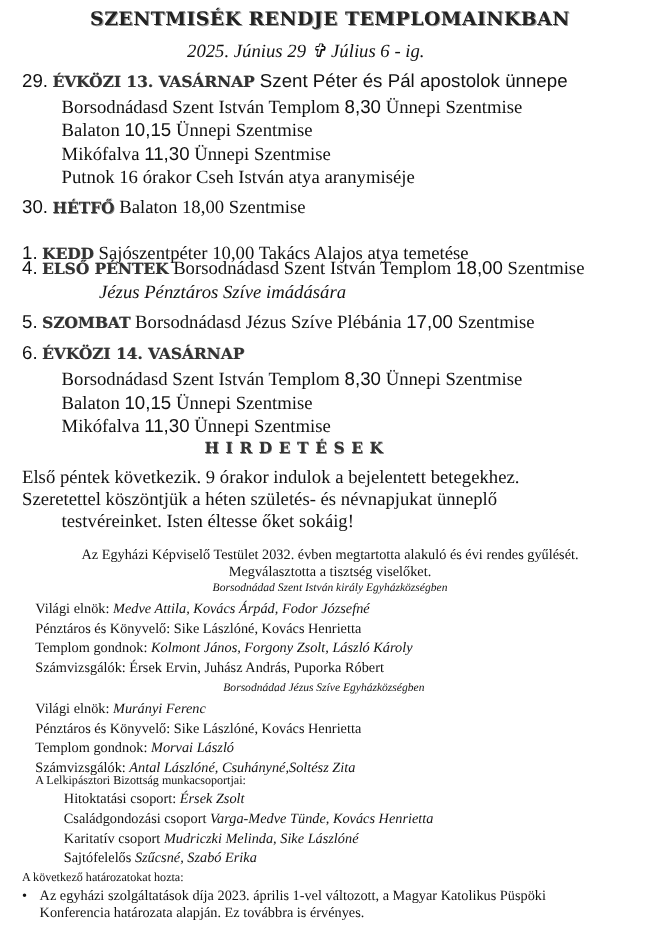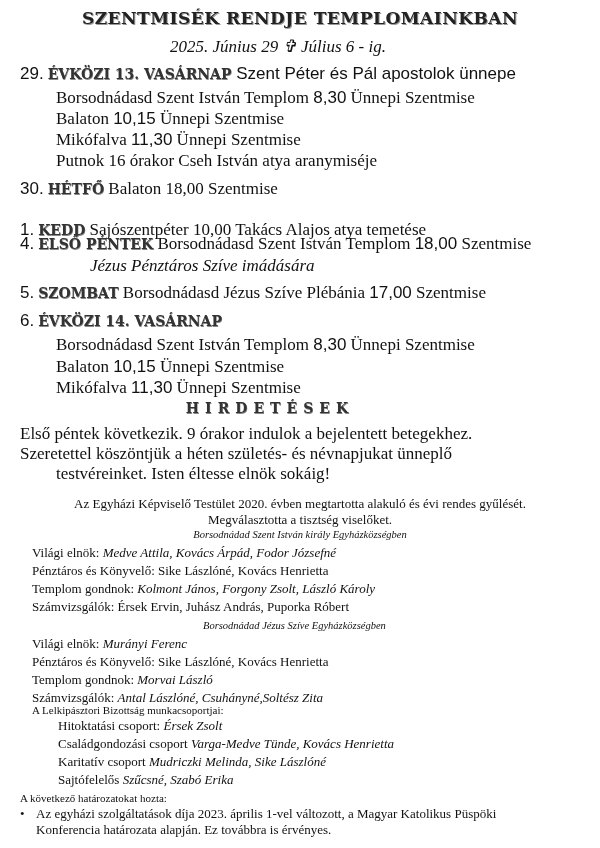--- a/index.html
+++ b/index.html
@@ -78,23 +78,23 @@
 <div class="line ind" style="top:357px;left:56px;">
   <span>Balaton </span><span class="time">10,15</span><span> Ünnepi Szentmise</span>
 </div>
 <div class="line ind" style="top:378px;left:56px;">
   <span>Mikófalva </span><span class="time">11,30</span><span> Ünnepi Szentmise</span>
 </div>
 
 <div class="hird">HIRDETÉSEK</div>
 <div class="line ann" style="top:424px;left:20px;">Első péntek következik. 9 órakor indulok a bejelentett betegekhez.</div>
 <div class="line ann" style="top:444px;left:20px;">Szeretettel köszöntjük a héten születés- és névnapjukat ünneplő</div>
-<div class="line ann" style="top:464px;left:56px;">testvéreinket.  Isten éltesse elnök sokáig!</div>
+<div class="line ann" style="top:464px;left:56px;">testvéreinket.  Isten éltesse őket sokáig!</div>
 
-<div class="line small center" style="top:496px;">Az Egyházi Képviselő Testület 2020. évben megtartotta alakuló és évi rendes gyűlését.</div>
+<div class="line small center" style="top:496px;">Az Egyházi Képviselő Testület 2032. évben megtartotta alakuló és évi rendes gyűlését.</div>
 <div class="line small center" style="top:512px;">Megválasztotta a tisztség viselőket.</div>
 <div class="line tiny center" style="top:529px;">Borsodnádad Szent István király Egyházközségben</div>
 
 <div class="line small" style="top:545px;left:32px;"><span>Világi elnök: </span><span class="it">Medve Attila, Kovács Árpád, Fodor Józsefné</span></div>
 <div class="line small" style="top:563px;left:32px;"><span>Pénztáros és Könyvelő: </span><span>Sike Lászlóné, Kovács Henrietta</span></div>
 <div class="line small" style="top:581px;left:32px;"><span>Templom gondnok: </span><span class="it">Kolmont János, Forgony Zsolt, László Károly</span></div>
 <div class="line small" style="top:599px;left:32px;"><span>Számvizsgálók: </span><span>Érsek Ervin, Juhász András, Puporka Róbert</span></div>
 
 <div class="line tiny" style="top:620px;left:203px;">Borsodnádad Jézus Szíve Egyházközségben</div>
 <div class="line small" style="top:636px;left:32px;"><span>Világi elnök: </span><span class="it">Murányi Ferenc</span></div>

